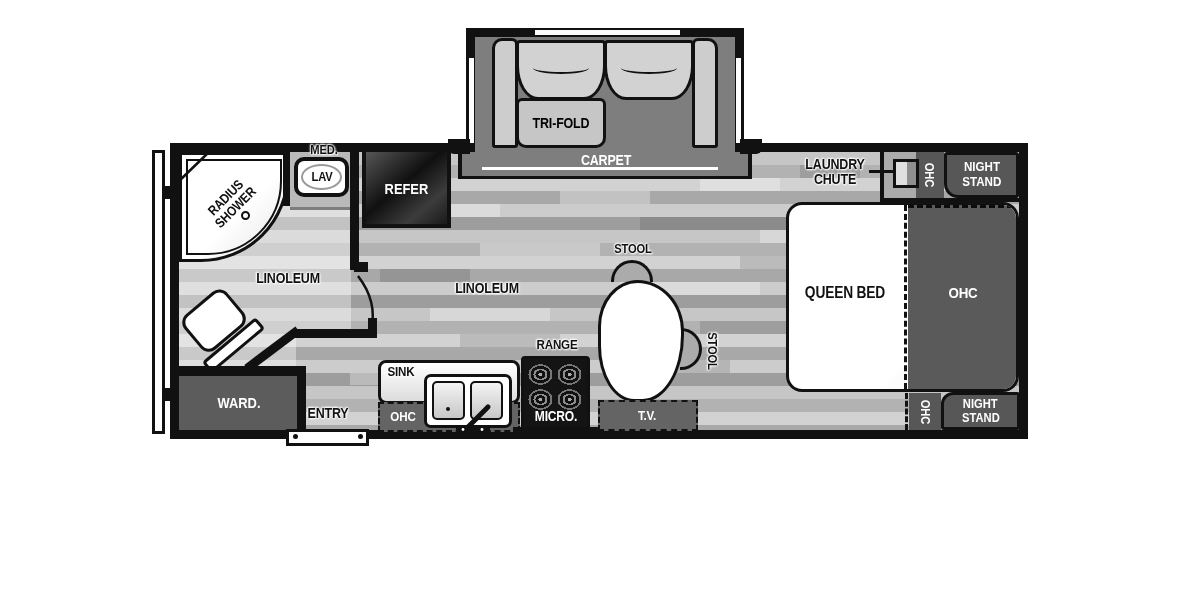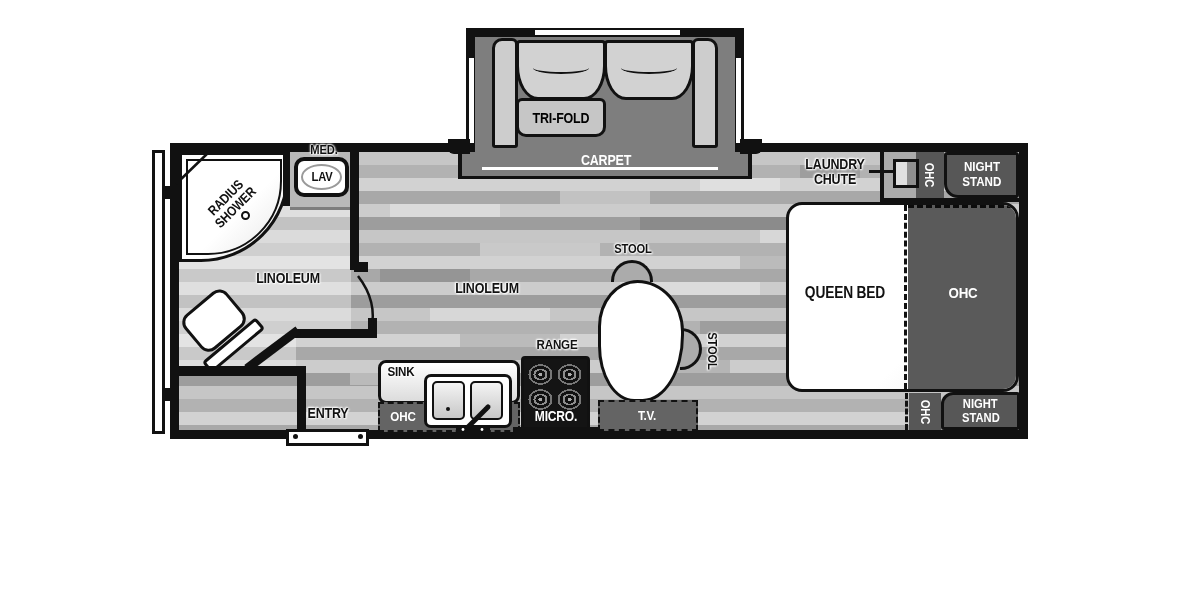--- a/index.html
+++ b/index.html
@@ -161,25 +161,28 @@
   <div class="win" style="left:535px;top:30px;width:145px;height:5px;"></div>
   <div class="flange" style="left:448px;border-radius:0 0 0 6px;"></div>
   <div class="flange" style="left:740px;border-radius:0 0 6px 0;"></div>
 
   <div class="sofa-part" style="left:492px;top:38px;width:26px;height:110px;background:#cdcdcd;border-radius:10px 6px 3px 3px;"></div>
   <div class="sofa-part" style="left:692px;top:38px;width:26px;height:110px;background:#cdcdcd;border-radius:6px 10px 3px 3px;"></div>
   <div class="sofa-part" style="left:516px;top:40px;width:90px;height:60px;background:#d2d2d2;border-radius:4px 4px 22px 22px / 4px 4px 34px 34px;"></div>
   <div class="sofa-part" style="left:604px;top:40px;width:90px;height:60px;background:#d2d2d2;border-radius:4px 4px 22px 22px / 4px 4px 34px 34px;"></div>
   <div class="backcurve" style="left:533px;top:62px;"></div>
   <div class="backcurve" style="left:621px;top:62px;"></div>
-  <div class="sofa-part" style="left:516px;top:98px;width:90px;height:39px;background:#c6c6c6;border-radius:6px 6px 10px 10px;">
+  <div class="sofa-part" style="left:516px;top:98px;width:90px;height:50px;background:#c6c6c6;border-radius:6px 6px 10px 10px;">
     <div class="seat-lbl">TRI-FOLD</div>
   </div>
   <div class="lbl w" style="left:606px;top:161px;font-size:14.5px;z-index:6;">CARPET</div>
 
+  <div id="refer">
+    <span>REFER</span>
+  </div>
 
   <div id="shower"></div>
   <div class="lbl rotm45" style="left:231px;top:203px;font-size:13.5px;z-index:9;">
     <span>RADIUS</span>
     <span>SHOWER</span>
   </div>
   <div class="abs" style="left:241px;top:211px;width:9px;height:9px;border:2.5px solid #111;border-radius:50%;background:#fff;z-index:9;"></div>
 
   <div class="wall" style="left:283px;top:152px;width:7px;height:54px;z-index:8;"></div>
   <div id="lav-counter"></div>
@@ -195,20 +198,23 @@
   <div class="wall" style="left:368px;top:318px;width:9px;height:13px;"></div>
   <div class="wall" style="left:247px;top:364px;width:64px;height:9px;transform:rotate(-37deg);transform-origin:left center;"></div>
   <div class="wall" style="left:179px;top:366px;width:127px;height:10px;"></div>
   <div class="wall" style="left:297px;top:366px;width:9px;height:64px;"></div>
 
   <div id="toilet">
     <div class="bowl"></div>
     <div class="tank"></div>
   </div>
 
+  <div id="ward">
+    <span>WARD.</span>
+  </div>
 
   <div class="lbl halo" style="left:288px;top:279px;font-size:14.5px;">LINOLEUM</div>
   <div class="lbl halo" style="left:487px;top:289px;font-size:14.5px;">LINOLEUM</div>
 
   <div class="lbl halo" style="left:328px;top:414px;font-size:14.5px;">ENTRY</div>
   <div id="step"></div>
   <div class="stepdot" style="left:293px;top:434px;"></div>
   <div class="stepdot" style="left:358px;top:434px;"></div>
 
   <div id="counter"></div>

